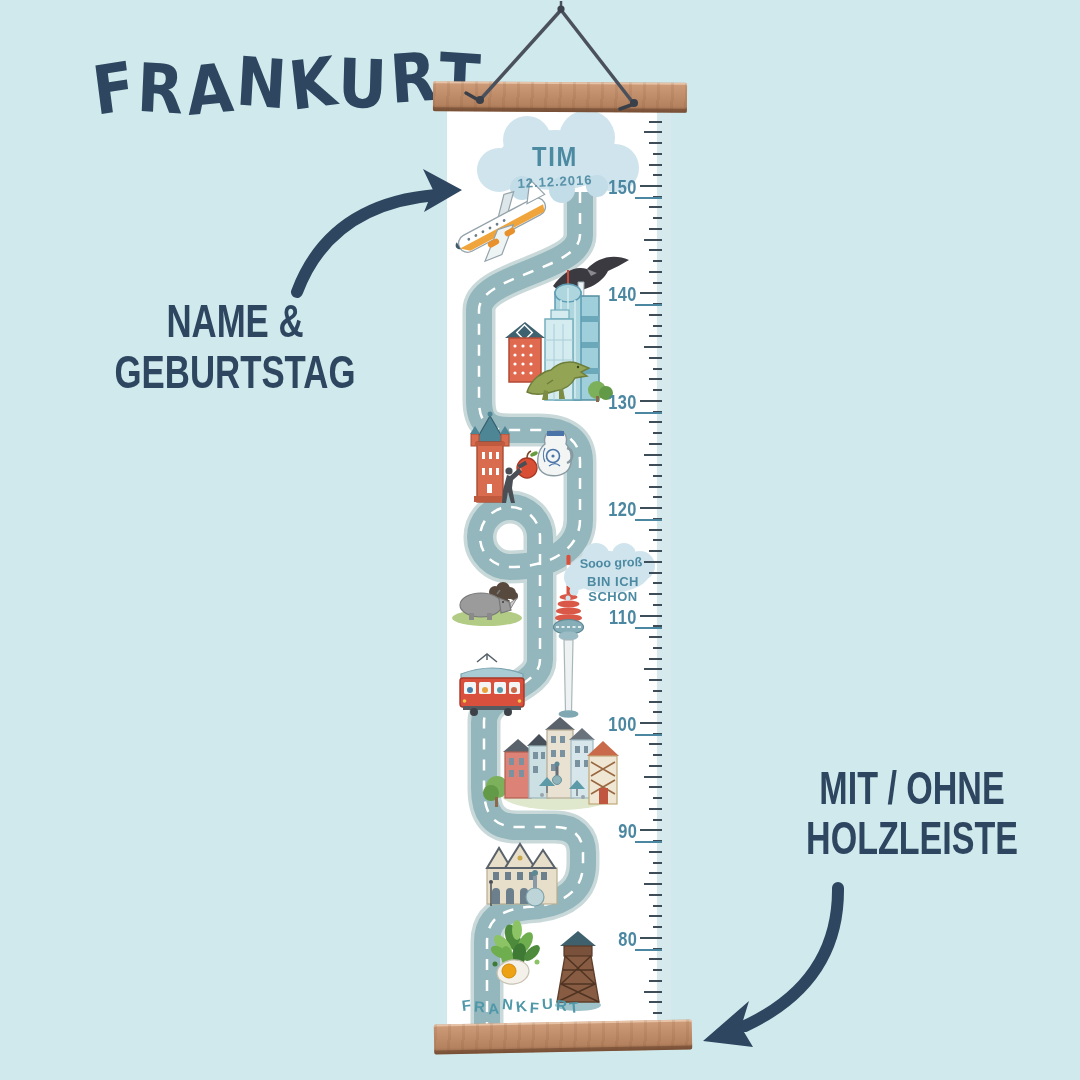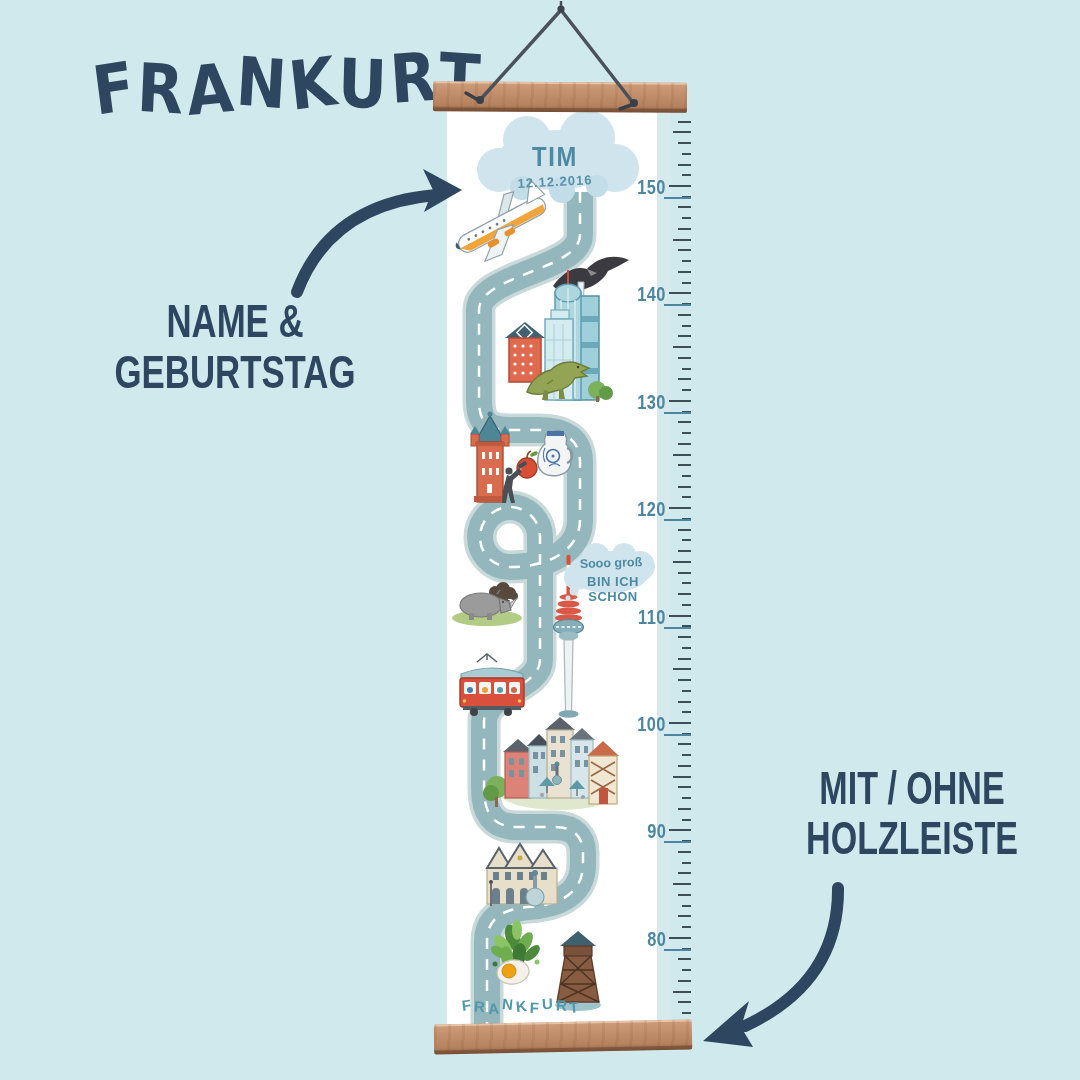--- a/index.html
+++ b/index.html
@@ -16,21 +16,21 @@
     transform:scaleX(0.74);}
   #name-label{left:55px;top:296px;width:360px;font-size:47px;transform-origin:center top;}
   #option-label{left:762px;top:764px;width:300px;font-size:46px;transform-origin:center top;}
 
   
   #poster{left:447px;top:96px;width:224px;height:936px;background:#ffffff;}
   #edge-band{right:0;top:0;width:14px;height:100%;background:#d6e9ec;}
   #art{left:0;top:4px;}
 
   
-  #scale{left:0;top:4px;width:224px;height:932px;padding-left:29px;}
+  #scale{left:0;top:4px;width:224px;height:932px;}
   .tick{position:absolute;right:9px;height:2px;background:#3d4e59;}
   .scale-label{position:absolute;right:34px;transform:translateY(-52%) scaleX(0.82);
     transform-origin:right center;font-size:20px;font-weight:bold;color:#4c87a2;
     letter-spacing:0.5px;}
   .scale-underline{position:absolute;right:9px;width:27px;height:2px;background:#4c87a2;}
 
   
   .poster-text{text-align:center;color:#4c8aa2;}
   #child-name{left:485px;top:142px;width:140px;font-size:27px;font-weight:bold;
     letter-spacing:2px;transform:scaleX(0.88);}

